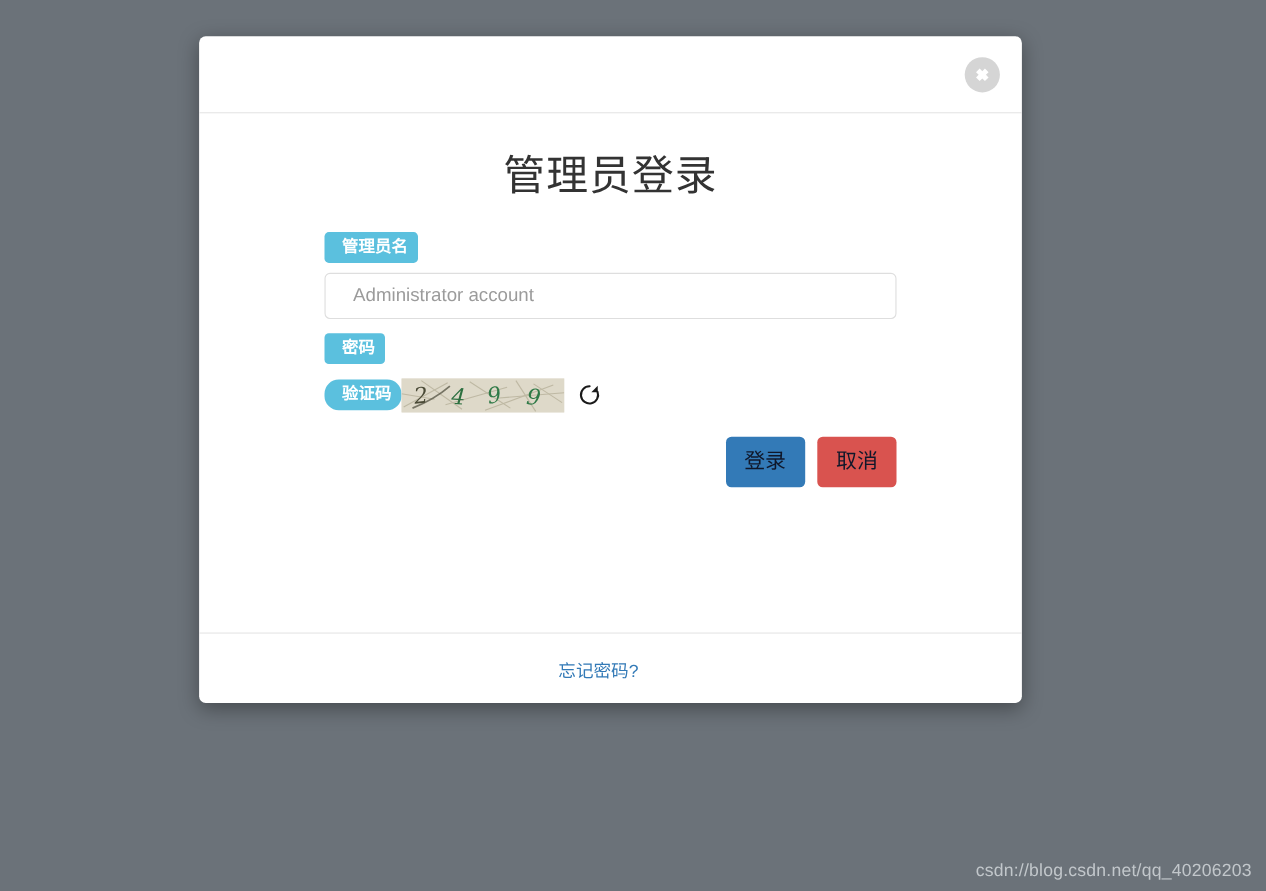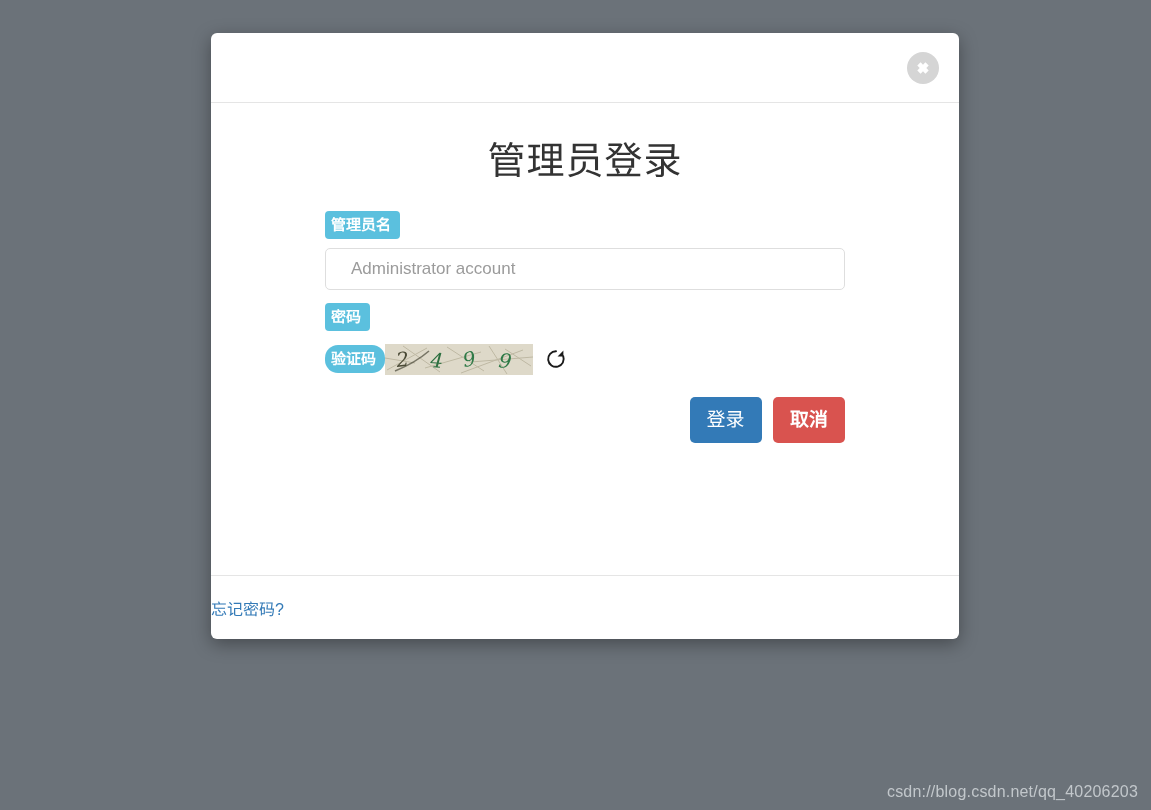--- a/index.html
+++ b/index.html
@@ -20,21 +20,20 @@
   .modal {
     position: absolute;
     left: 181px;
     top: 33px;
     width: 748px;
     height: 606px;
     background: #ffffff;
     border-radius: 6px;
     box-shadow: 0 5px 18px rgba(0,0,0,0.35);
     box-sizing: border-box;
-    margin-left: 30px;
   }
 
   .modal-header {
     position: relative;
     height: 70px;
     border-bottom: 1px solid #e5e5e5;
     box-sizing: border-box;
   }
 
   .close-btn {
@@ -81,21 +80,21 @@
 
   .form-group { margin-bottom: 0; }
 
   .field-label {
     display: inline-block;
     background: #5bc0de;
     color: #ffffff;
     font-size: 15px;
     font-weight: bold;
     line-height: 1;
-    padding: 6px 9px 7px 6px;
+    padding: 6px 9px 7px 16px;
     border-radius: 4px;
     vertical-align: middle;
   }
 
   .form-control {
     display: block;
     width: 100%;
     height: 42px;
     margin-top: 9px;
     padding: 6px 12px 6px 25px;
@@ -145,37 +144,37 @@
 
   
   .btn-row {
     margin-top: 22px;
     text-align: right;
   }
   .btn {
     display: inline-block;
     font-size: 19px;
     line-height: 1;
-    color: #ffffff;
+    color: #0f172a;
     border: none;
     border-radius: 5px;
     padding: 13px 17px 14px 17px;
     cursor: pointer;
     font-family: "Liberation Sans", "DejaVu Sans", sans-serif;
     vertical-align: middle;
   }
   .btn-primary { background: #337ab7; }
-  .btn-danger  { background: #d9534f; margin-left: 7px; font-weight: bold; }
+  .btn-danger  { background: #d9534f; margin-left: 7px; }
 
   
   .modal-footer {
     height: 63px;
     border-top: 1px solid #e5e5e5;
     box-sizing: border-box;
-    text-align: left;
+    text-align: center;
     padding: 20px 22px 16px 0;
   }
   .forgot-link {
     color: #337ab7;
     font-size: 16px;
     text-decoration: none;
     cursor: pointer;
   }
 
   

